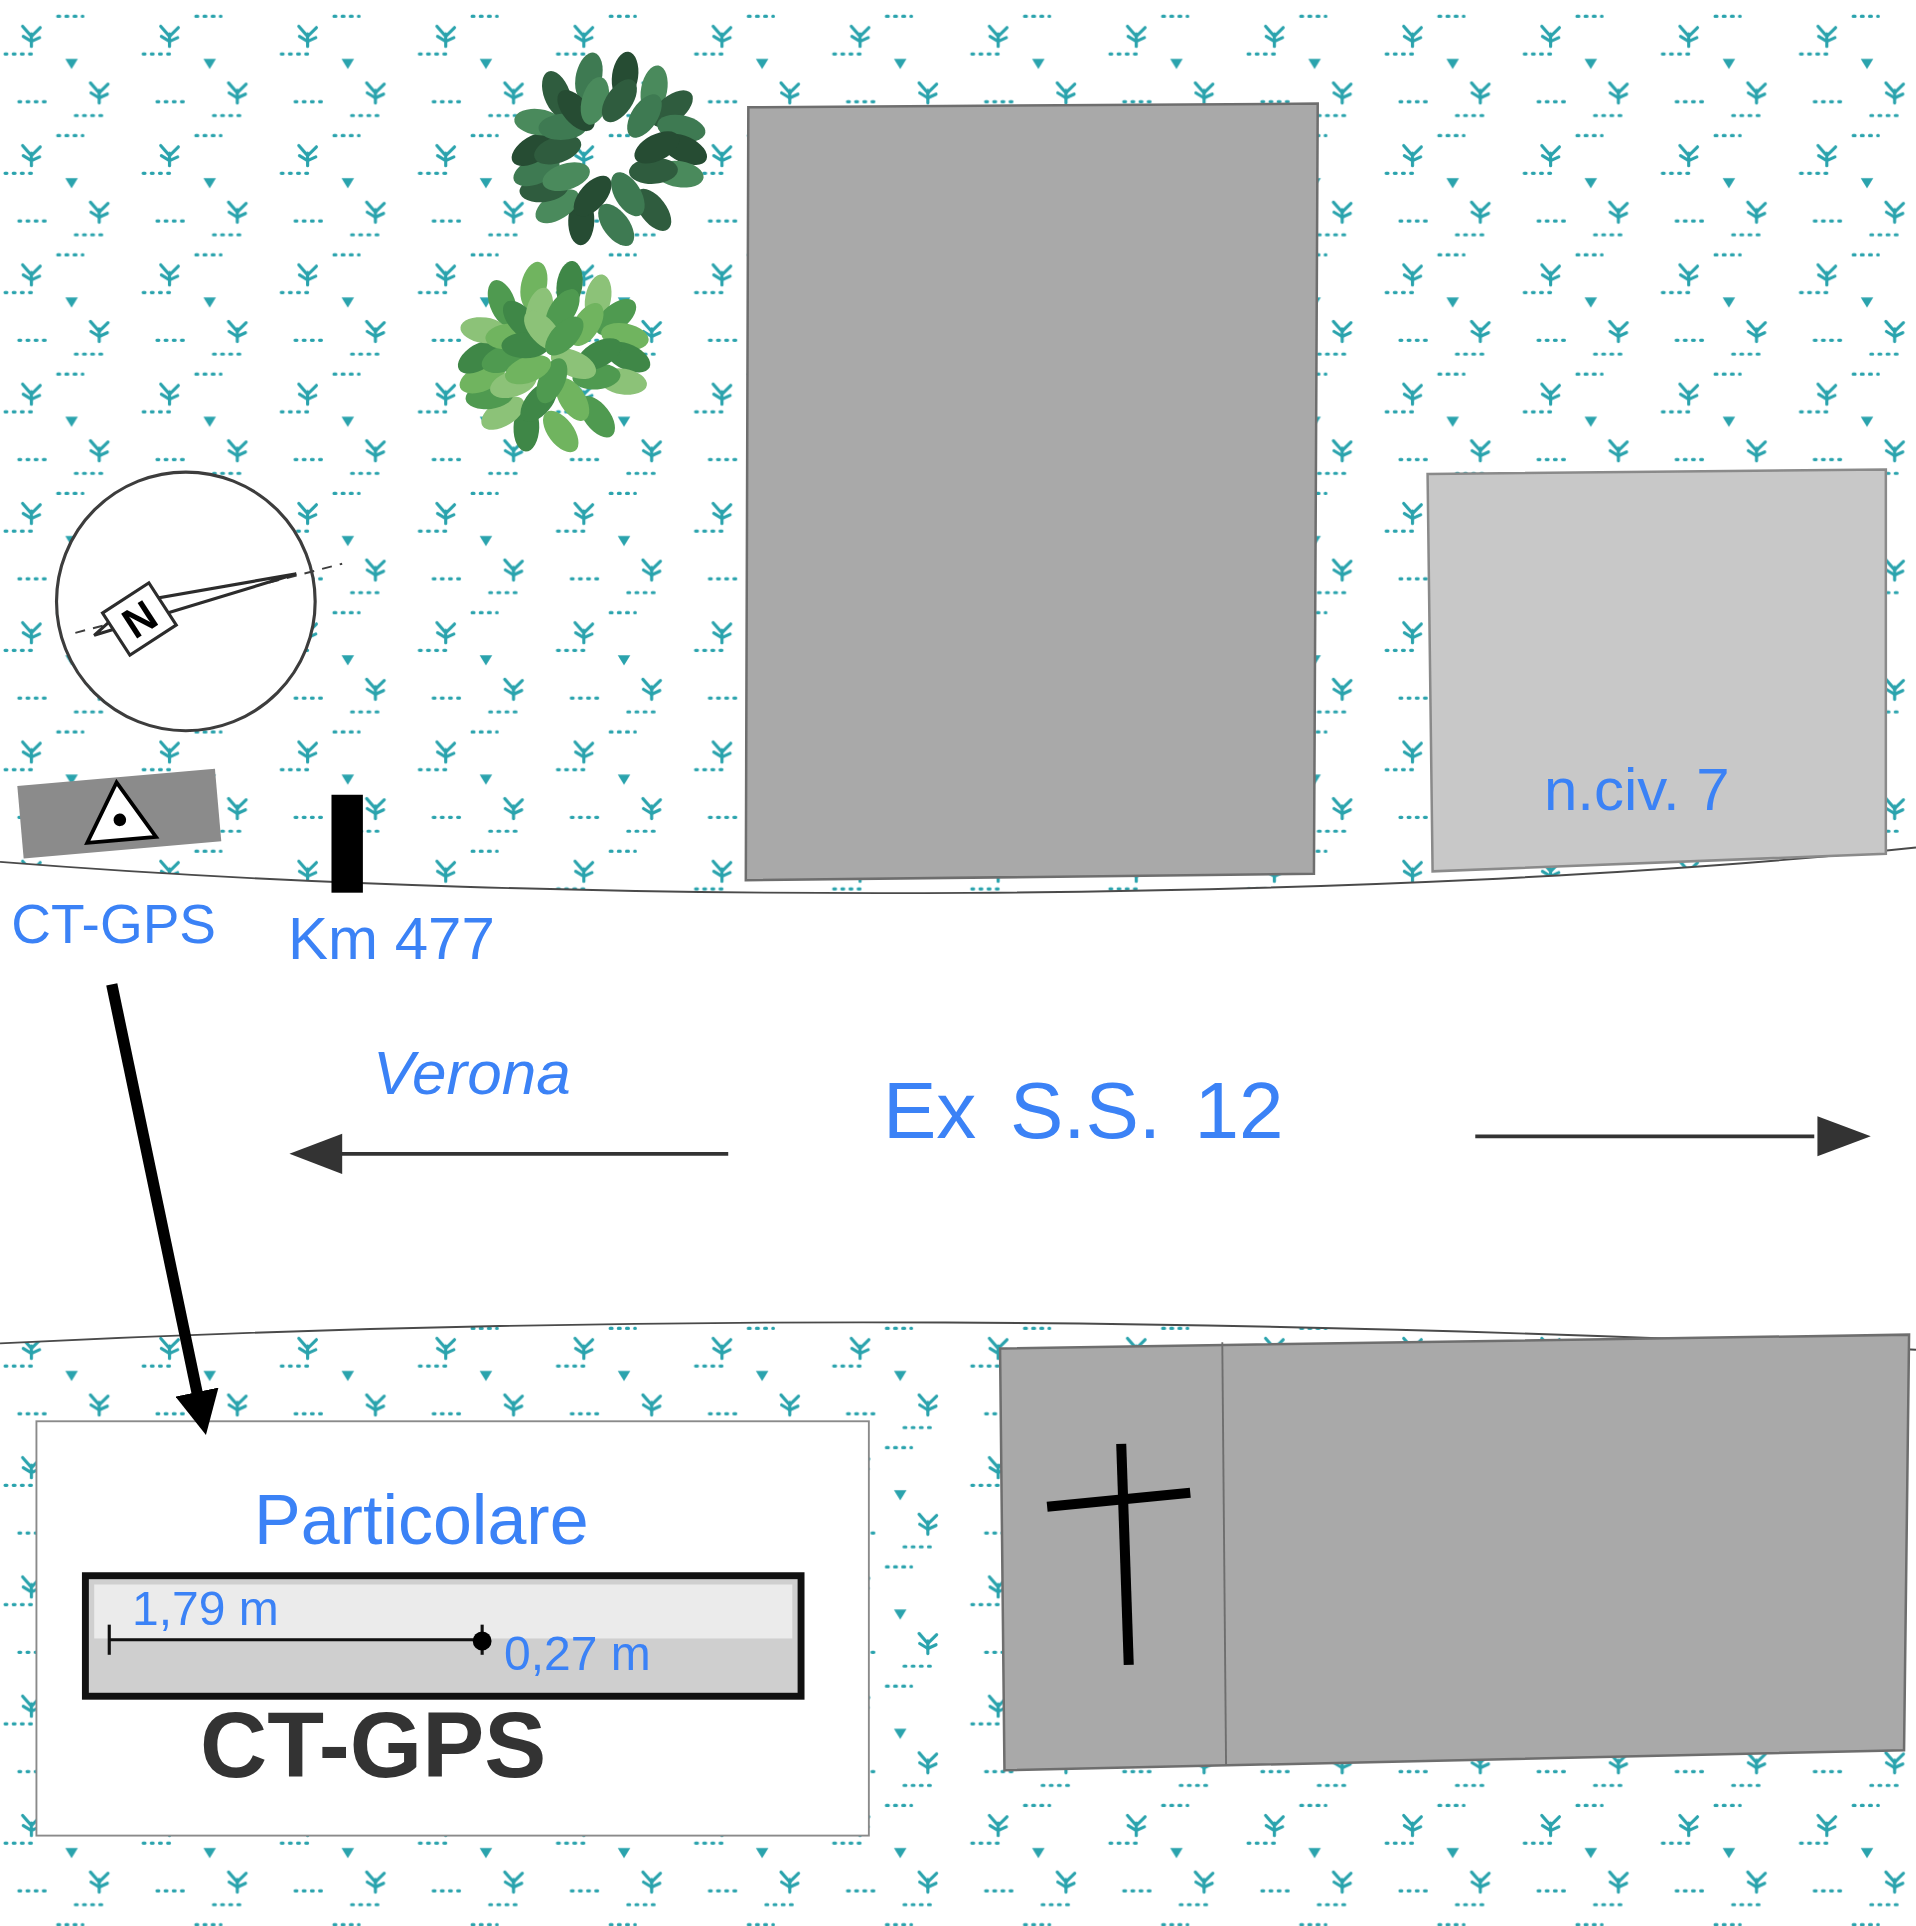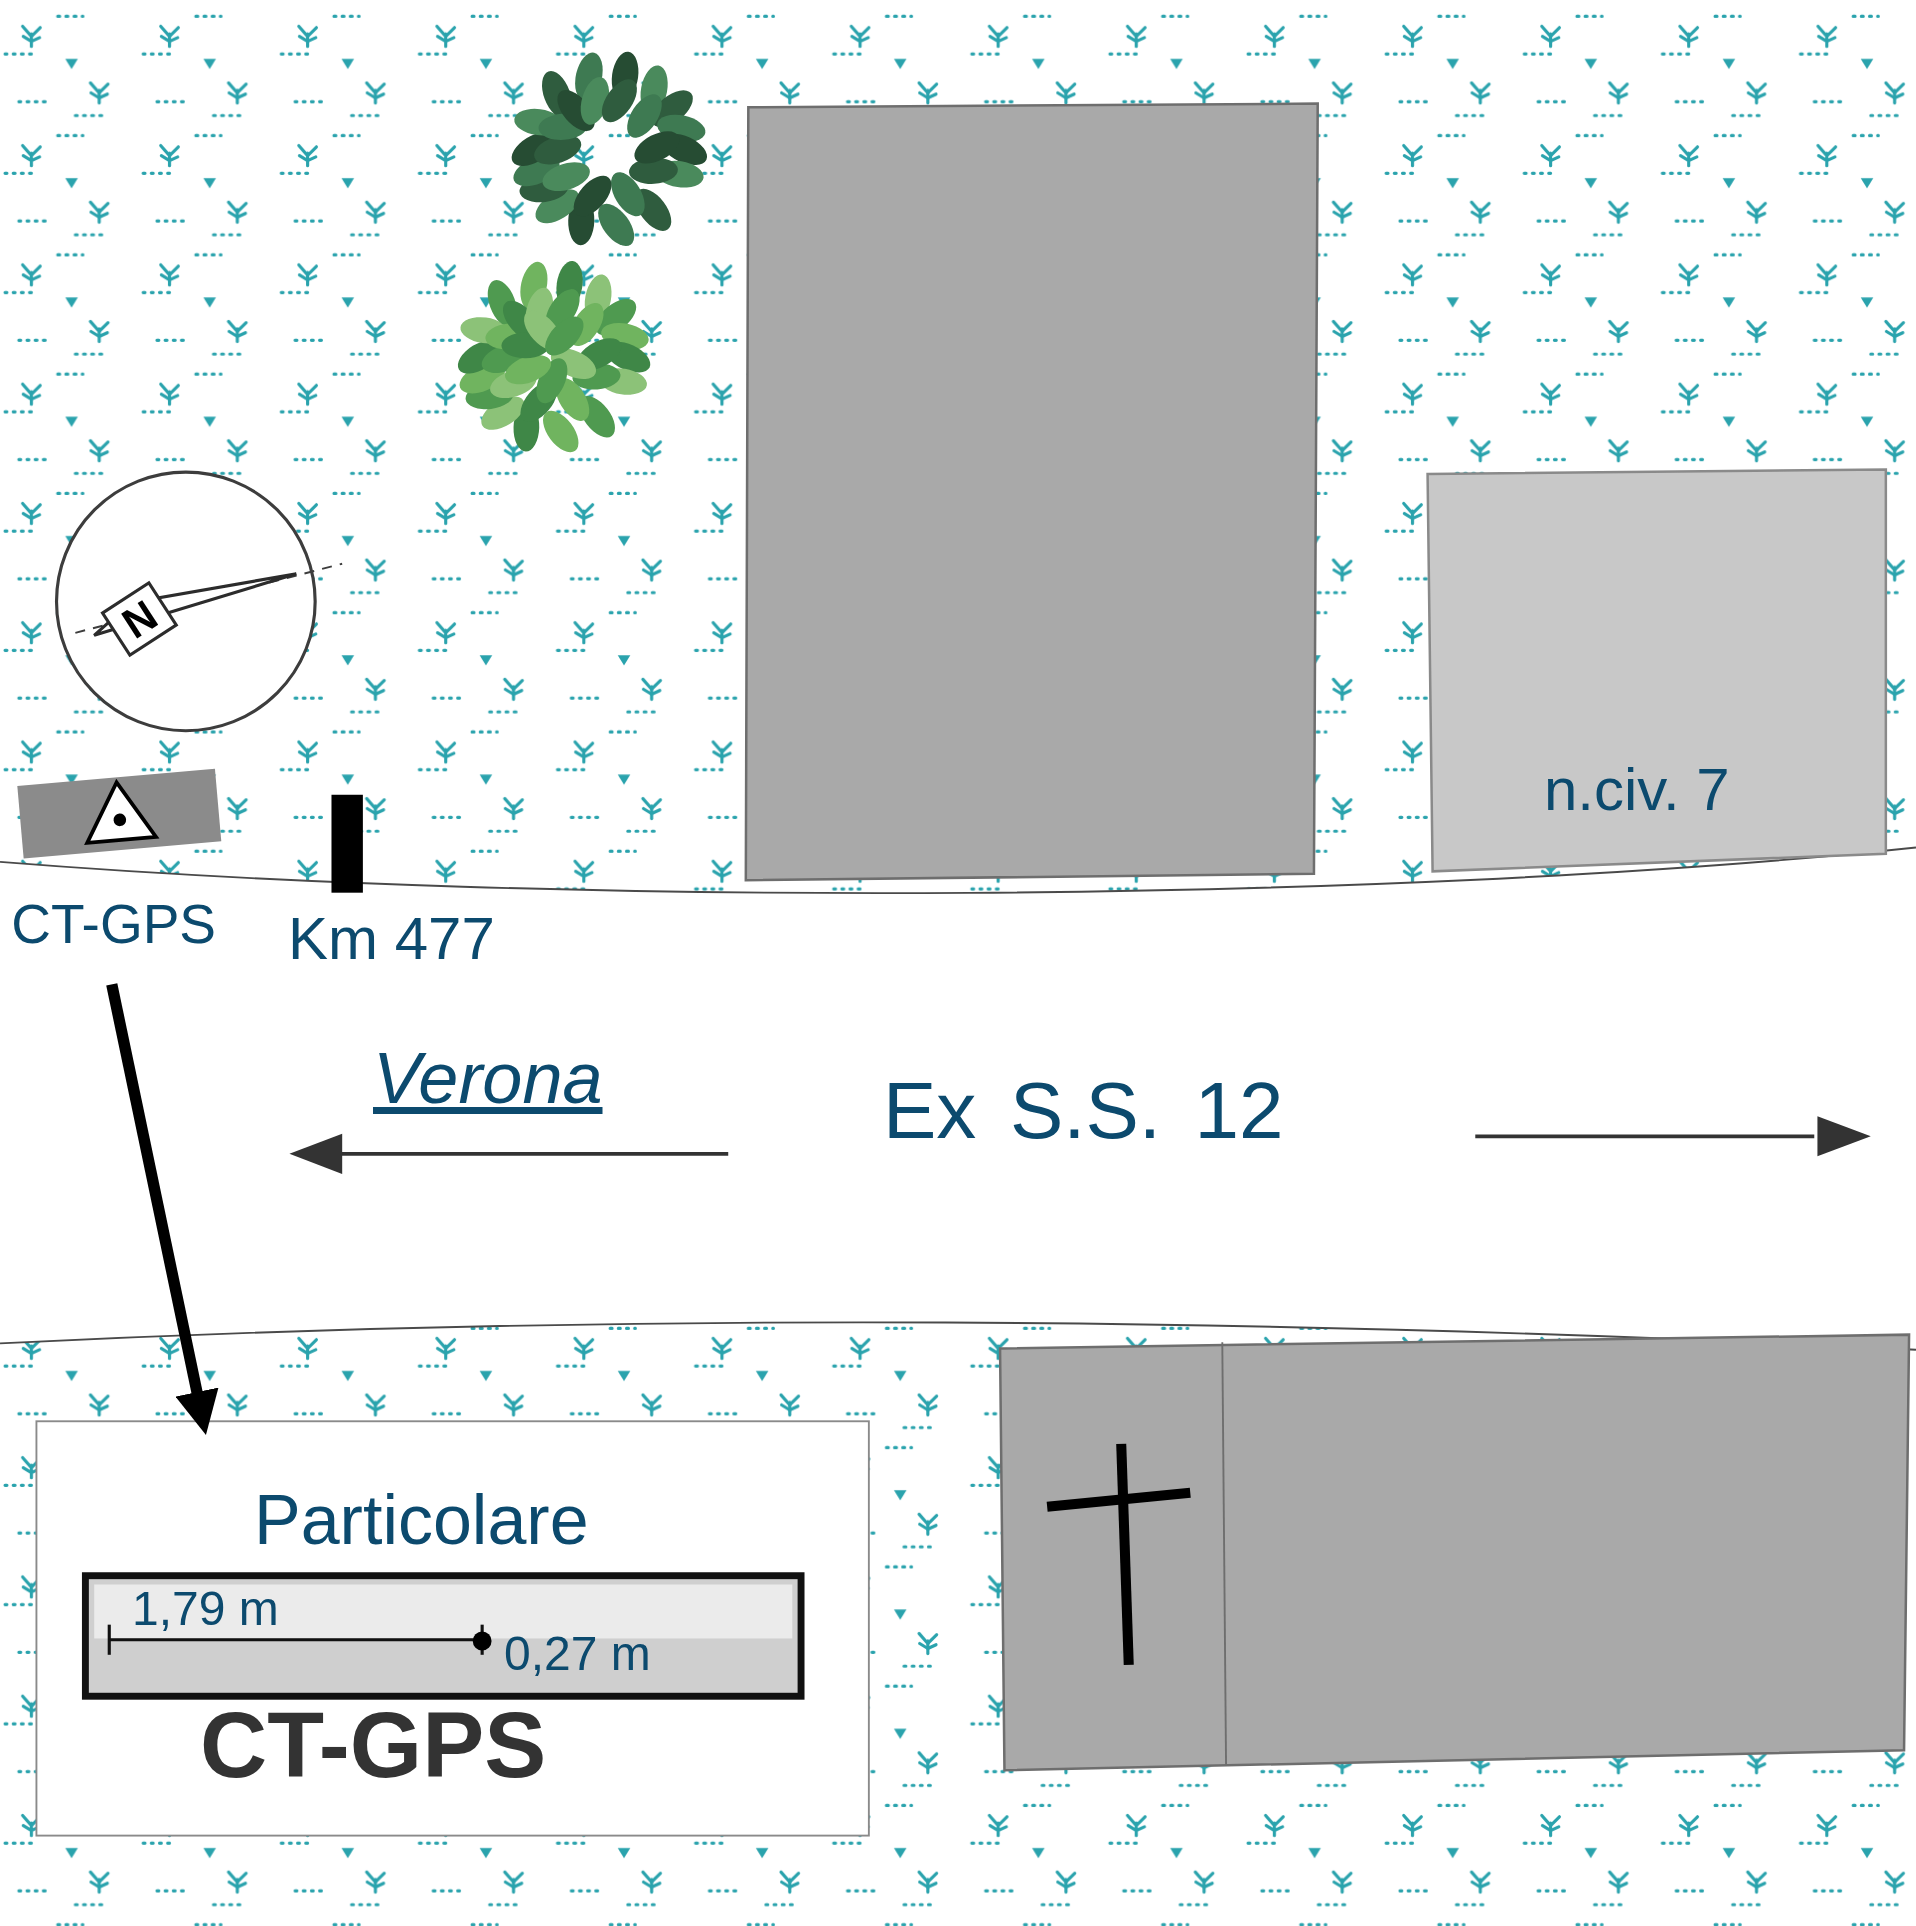--- a/index.html
+++ b/index.html
@@ -9,21 +9,21 @@
     --road-line:#4a4a4a;
   }
   html,body{margin:0;padding:0;background:#fff;}
   #canvas{position:relative;width:1916px;height:1926px;background:#fff;overflow:hidden;
           font-family:"Liberation Sans",sans-serif;}
   #base{position:absolute;left:0;top:0;}
   .veg-stroke{stroke:var(--veg);}
   .veg-fill{fill:var(--veg);}
   .bld{fill:var(--bld);stroke:#6e6e6e;stroke-width:4;}
   .bld-light{fill:var(--bld-light);stroke:#8a8a8a;stroke-width:4;}
-  .lbl{position:absolute;color:#0c4a6e;white-space:nowrap;line-height:1;
+  .lbl{position:absolute;color:#3b82f6;white-space:nowrap;line-height:1;
        font-family:"Liberation Sans",sans-serif;}
   .it{font-style:italic;}
   .compass-n{font:bold 68px "Liberation Sans",sans-serif;fill:#000;}
 </style>
 </head>
 <body>
 
 <div id="canvas">
 
   <svg id="base" width="1916" height="1926" viewBox="0 0 3052 3068">
@@ -176,20 +176,20 @@
       </g>
       <circle cx="768" cy="2614" r="15" fill="#000"></circle>
     </g>
 
     <line x1="178" y1="1568" x2="318" y2="2238" stroke="#000" stroke-width="18" marker-end="url(#ah)"></line>
   </svg>
 
   <div class="lbl" style="left:11.3px;top:897px;font-size:55px;">CT-GPS</div>
   <div class="lbl" style="left:288px;top:909px;font-size:60px;">Km 477</div>
   <div class="lbl" style="left:1544px;top:760px;font-size:60px;">n.civ. 7</div>
-  <div class="lbl it" style="left:373px;top:1042px;font-size:72px;text-decoration:underline;">Verona</div>
+  <div class="lbl it" style="left:373px;top:1042px;font-size:62px;">Verona</div>
   <div class="lbl" style="left:883px;top:1071px;font-size:80px;word-spacing:11.3px;text-align:right;">Ex S.S. 12</div>
   <div class="lbl" style="left:254px;top:1485px;font-size:70px;">Particolare</div>
   <div class="lbl" style="left:132px;top:1585px;font-size:48px;">1,79 m</div>
   <div class="lbl" style="left:504px;top:1630px;font-size:48px;">0,27 m</div>
   <div class="lbl" style="left:200px;top:1699px;font-size:93px;font-weight:bold;color:#333;">CT-GPS</div>
 </div>
 
 
 </body></html>

